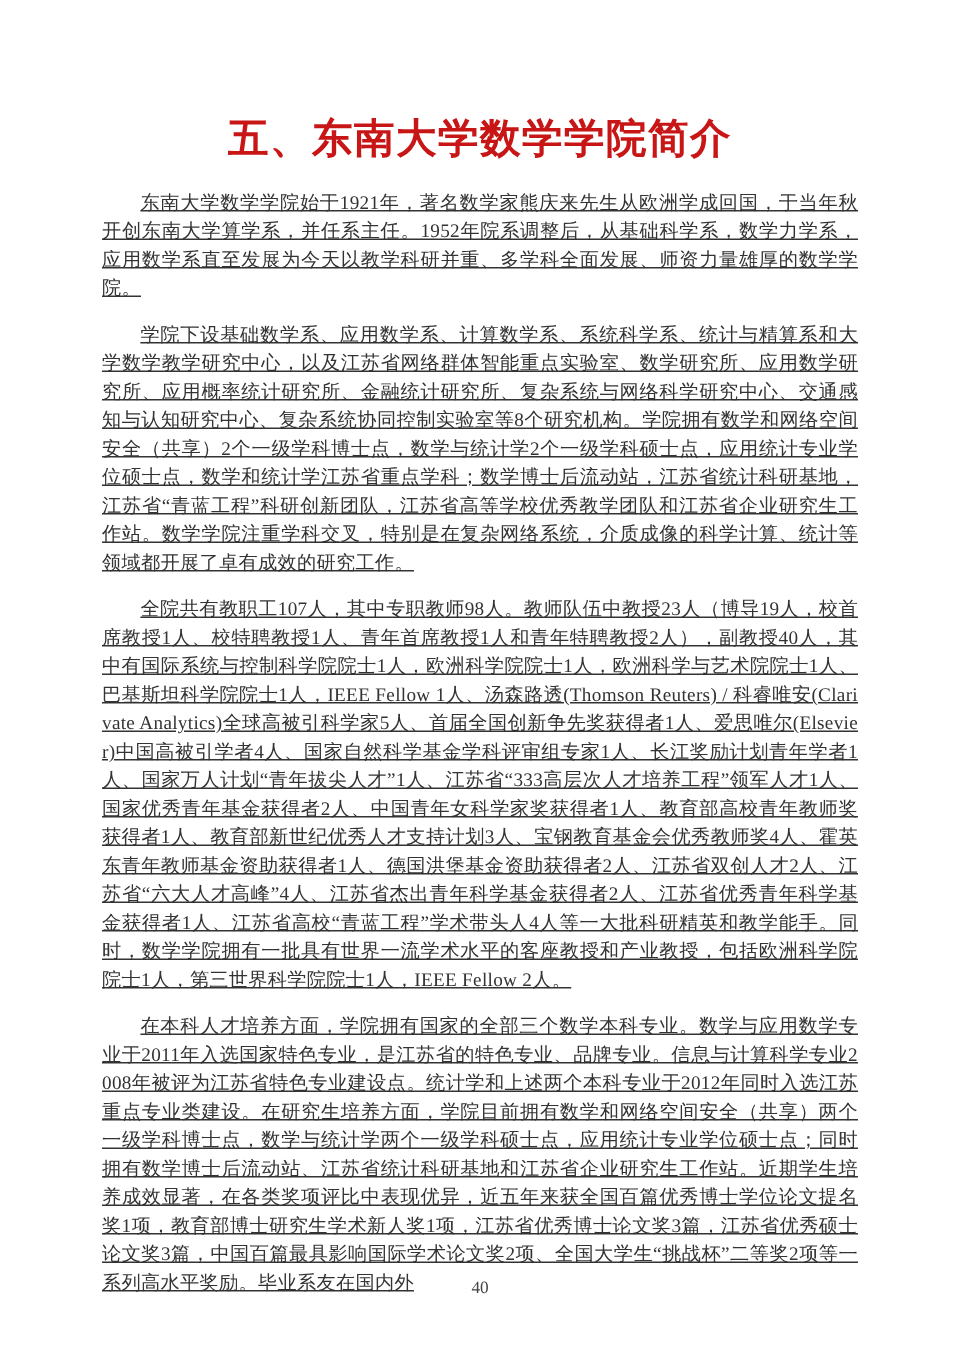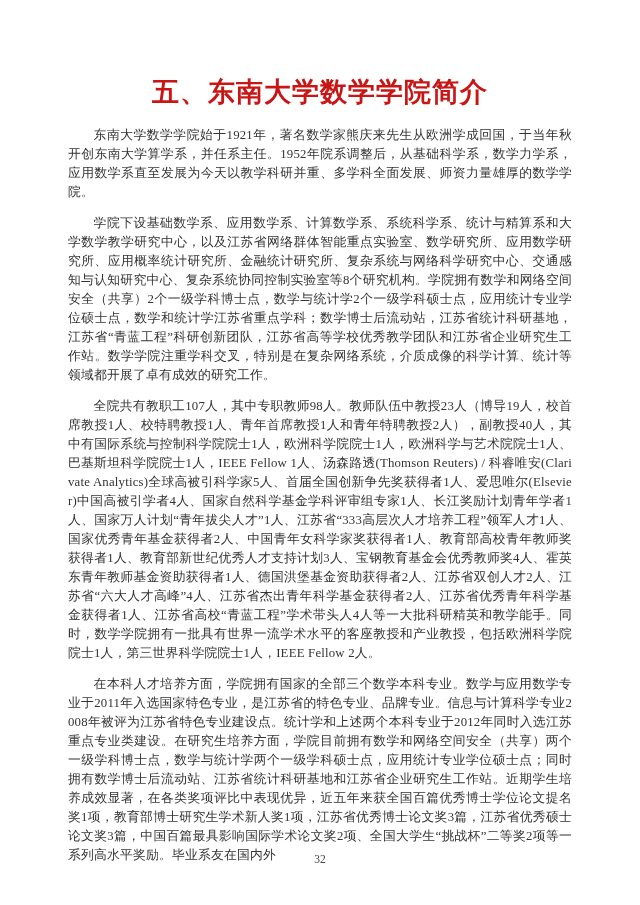--- a/index.html
+++ b/index.html
@@ -29,20 +29,21 @@
     
   }
   .doc-body p {
     margin: 12px 0 12px 0;
     font-size: 12.8px;
     line-height: 19px;
     text-align: justify;
     text-indent: 2em;
     letter-spacing: 0.2px;
     word-break: break-all;
+    text-decoration: underline;
   }
   .doc-footer {
     position: absolute;
     left: 0;
     right: 0;
     bottom: 40px;
     text-align: center;
     font-size: 11.5px;
     color: #444444;
   }
@@ -53,14 +54,14 @@
 <div class="doc-page">
   <h1 class="doc-title" style="color: rgb(200, 22, 22);">五、东南大学数学学院简介</h1>
 
   <div class="doc-body">
     <p>东南大学数学学院始于1921年，著名数学家熊庆来先生从欧洲学成回国，于当年秋开创东南大学算学系，并任系主任。1952年院系调整后，从基础科学系，数学力学系，应用数学系直至发展为今天以教学科研并重、多学科全面发展、师资力量雄厚的数学学院。</p>
     <p>学院下设基础数学系、应用数学系、计算数学系、系统科学系、统计与精算系和大学数学教学研究中心，以及江苏省网络群体智能重点实验室、数学研究所、应用数学研究所、应用概率统计研究所、金融统计研究所、复杂系统与网络科学研究中心、交通感知与认知研究中心、复杂系统协同控制实验室等8个研究机构。学院拥有数学和网络空间安全（共享）2个一级学科博士点，数学与统计学2个一级学科硕士点，应用统计专业学位硕士点，数学和统计学江苏省重点学科；数学博士后流动站，江苏省统计科研基地，江苏省“青蓝工程”科研创新团队，江苏省高等学校优秀教学团队和江苏省企业研究生工作站。数学学院注重学科交叉，特别是在复杂网络系统，介质成像的科学计算、统计等领域都开展了卓有成效的研究工作。</p>
     <p>全院共有教职工107人，其中专职教师98人。教师队伍中教授23人（博导19人，校首席教授1人、校特聘教授1人、青年首席教授1人和青年特聘教授2人），副教授40人，其中有国际系统与控制科学院院士1人，欧洲科学院院士1人，欧洲科学与艺术院院士1人、巴基斯坦科学院院士1人，IEEE Fellow 1人、汤森路透(Thomson Reuters) / 科睿唯安(Clarivate Analytics)全球高被引科学家5人、首届全国创新争先奖获得者1人、爱思唯尔(Elsevier)中国高被引学者4人、国家自然科学基金学科评审组专家1人、长江奖励计划青年学者1人、国家万人计划“青年拔尖人才”1人、江苏省“333高层次人才培养工程”领军人才1人、国家优秀青年基金获得者2人、中国青年女科学家奖获得者1人、教育部高校青年教师奖获得者1人、教育部新世纪优秀人才支持计划3人、宝钢教育基金会优秀教师奖4人、霍英东青年教师基金资助获得者1人、德国洪堡基金资助获得者2人、江苏省双创人才2人、江苏省“六大人才高峰”4人、江苏省杰出青年科学基金获得者2人、江苏省优秀青年科学基金获得者1人、江苏省高校“青蓝工程”学术带头人4人等一大批科研精英和教学能手。同时，数学学院拥有一批具有世界一流学术水平的客座教授和产业教授，包括欧洲科学院院士1人，第三世界科学院院士1人，IEEE Fellow 2人。</p>
     <p>在本科人才培养方面，学院拥有国家的全部三个数学本科专业。数学与应用数学专业于2011年入选国家特色专业，是江苏省的特色专业、品牌专业。信息与计算科学专业2008年被评为江苏省特色专业建设点。统计学和上述两个本科专业于2012年同时入选江苏重点专业类建设。在研究生培养方面，学院目前拥有数学和网络空间安全（共享）两个一级学科博士点，数学与统计学两个一级学科硕士点，应用统计专业学位硕士点；同时拥有数学博士后流动站、江苏省统计科研基地和江苏省企业研究生工作站。近期学生培养成效显著，在各类奖项评比中表现优异，近五年来获全国百篇优秀博士学位论文提名奖1项，教育部博士研究生学术新人奖1项，江苏省优秀博士论文奖3篇，江苏省优秀硕士论文奖3篇，中国百篇最具影响国际学术论文奖2项、全国大学生“挑战杯”二等奖2项等一系列高水平奖励。毕业系友在国内外</p>
   </div>
 
-  <div class="doc-footer">32</div>
+  <div class="doc-footer">40</div>
 </div>
 
 </body></html>

